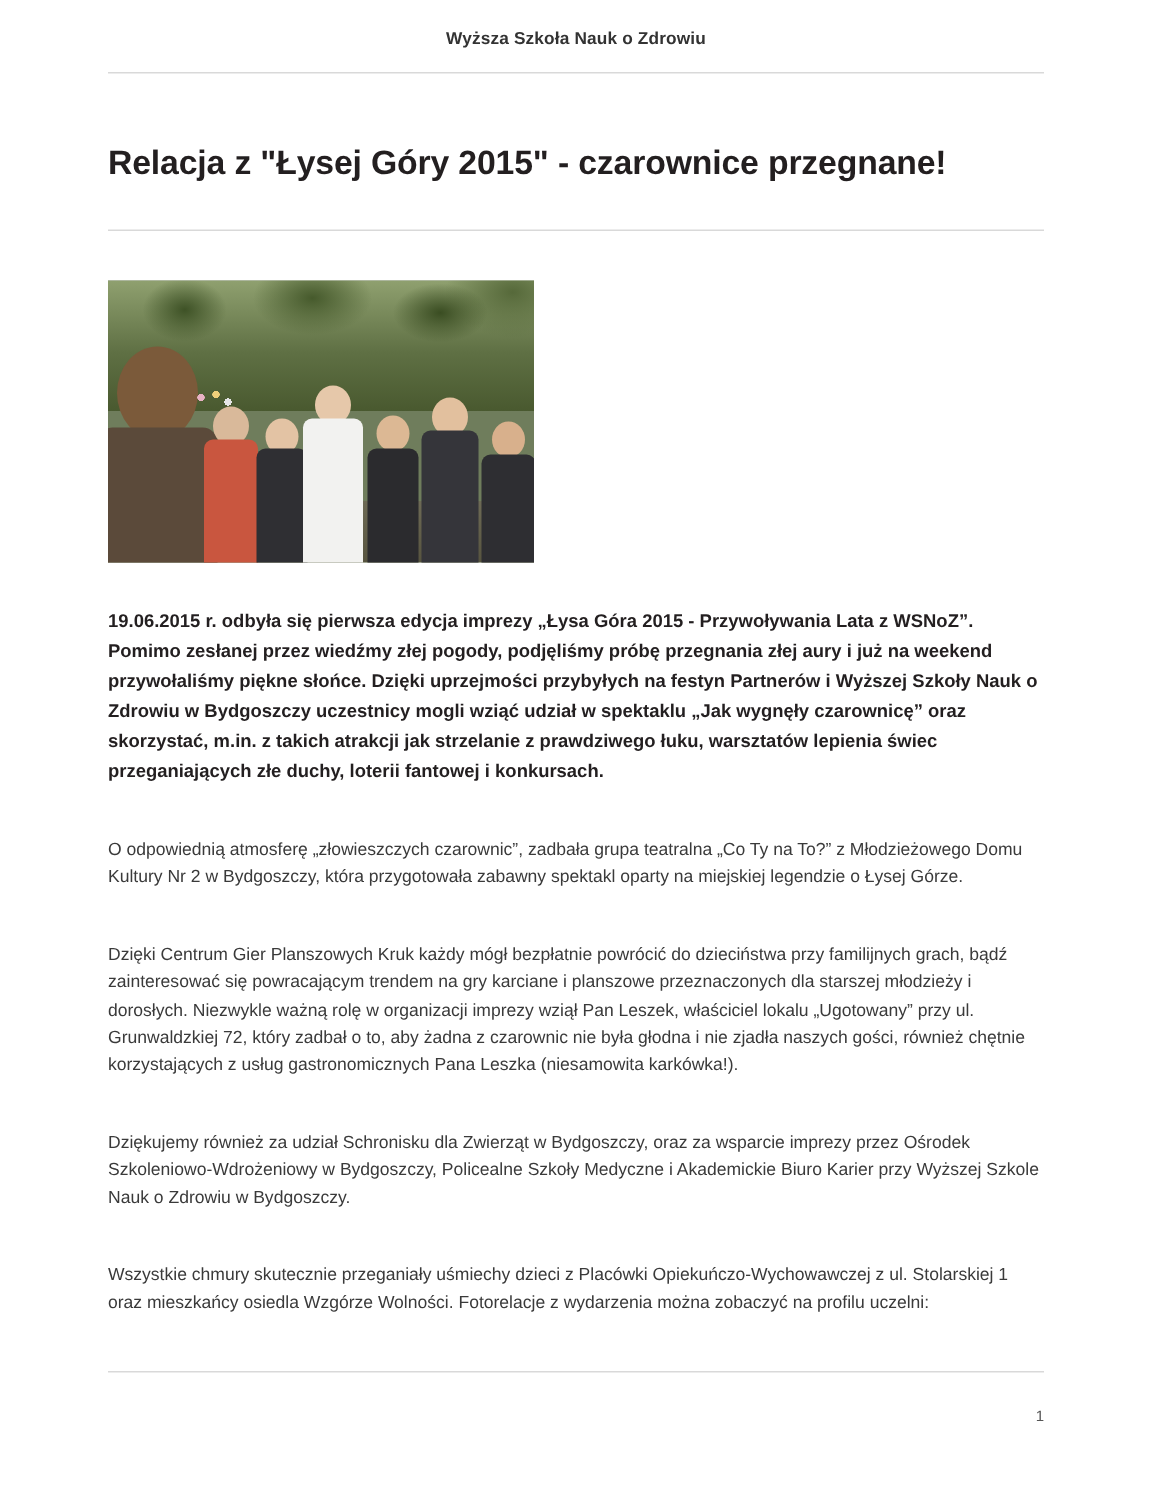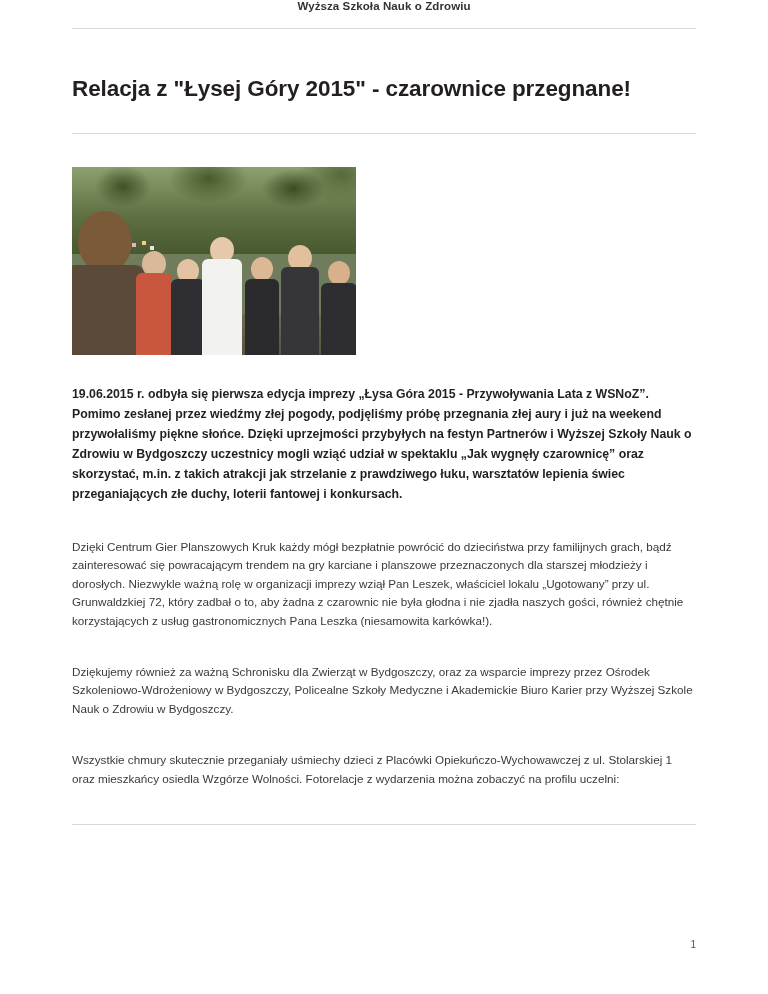--- a/index.html
+++ b/index.html
@@ -22,20 +22,21 @@
     box-sizing: border-box;
     padding: 0;
     position: relative;
   }
   .header {
     text-align: center;
     font-size: 11.5px;
     font-weight: bold;
     color: #333333;
     letter-spacing: 0.1px;
+    padding-top: 20px;
   }
   .rule {
     border: none;
     border-top: 1px solid #d9d9d9;
     margin: 16px 72px 0 72px;
     height: 0;
   }
   .content {
     padding: 0 72px;
     box-sizing: border-box;
@@ -197,22 +198,23 @@
         <div class="fig f7">
             <div class="head"></div>
             <div class="body"></div>
           </div>
         <div class="flowers"></div>
       </div>
     </div>
 
     <p class="lead">19.06.2015 r. odbyła się pierwsza edycja imprezy „Łysa Góra 2015 - Przywoływania Lata z WSNoZ”. Pomimo zesłanej przez wiedźmy złej pogody, podjęliśmy próbę przegnania złej aury i już na weekend przywołaliśmy piękne słońce. Dzięki uprzejmości przybyłych na festyn Partnerów i Wyższej Szkoły Nauk o Zdrowiu w Bydgoszczy uczestnicy mogli wziąć udział w spektaklu „Jak wygnęły czarownicę” oraz skorzystać, m.in. z takich atrakcji jak strzelanie z prawdziwego łuku, warsztatów lepienia świec przeganiających złe duchy, loterii fantowej i konkursach.</p>
 
+    <p class="body-text gap-lg">O odpowiednią atmosferę „złowieszczych czarownic”, zadbała grupa teatralna „Co Ty na To?” z Młodzieżowego Domu Kultury Nr 2 w Bydgoszczy, która przygotowała zabawny spektakl oparty na miejskiej legendzie o Łysej Górze.</p>
     <p class="body-text gap-lg">Dzięki Centrum Gier Planszowych Kruk każdy mógł bezpłatnie powrócić do dzieciństwa przy familijnych grach, bądź zainteresować się powracającym trendem na gry karciane i planszowe przeznaczonych dla starszej młodzieży i dorosłych. Niezwykle ważną rolę w organizacji imprezy wziął Pan Leszek, właściciel lokalu „Ugotowany” przy ul. Grunwaldzkiej 72, który zadbał o to, aby żadna z czarownic nie była głodna i nie zjadła naszych gości, również chętnie korzystających z usług gastronomicznych Pana Leszka (niesamowita karkówka!).</p>
-    <p class="body-text gap-lg">Dziękujemy również za ważną Schronisku dla Zwierząt w Bydgoszczy, oraz za wsparcie imprezy przez Ośrodek Szkoleniowo-Wdrożeniowy w Bydgoszczy, Policealne Szkoły Medyczne i Akademickie Biuro Karier przy Wyższej Szkole Nauk o Zdrowiu w Bydgoszczy.</p>
+    <p class="body-text gap-lg">Dziękujemy również za udział Schronisku dla Zwierząt w Bydgoszczy, oraz za wsparcie imprezy przez Ośrodek Szkoleniowo-Wdrożeniowy w Bydgoszczy, Policealne Szkoły Medyczne i Akademickie Biuro Karier przy Wyższej Szkole Nauk o Zdrowiu w Bydgoszczy.</p>
     <p class="body-text gap-lg">Wszystkie chmury skutecznie przeganiały uśmiechy dzieci z Placówki Opiekuńczo-Wychowawczej z ul. Stolarskiej 1 oraz mieszkańcy osiedla Wzgórze Wolności. Fotorelacje z wydarzenia można zobaczyć na profilu uczelni:</p>
 
     <hr class="rule3">
 
   </div>
 
   <div class="page-number">1</div>
 
 </div>
 

